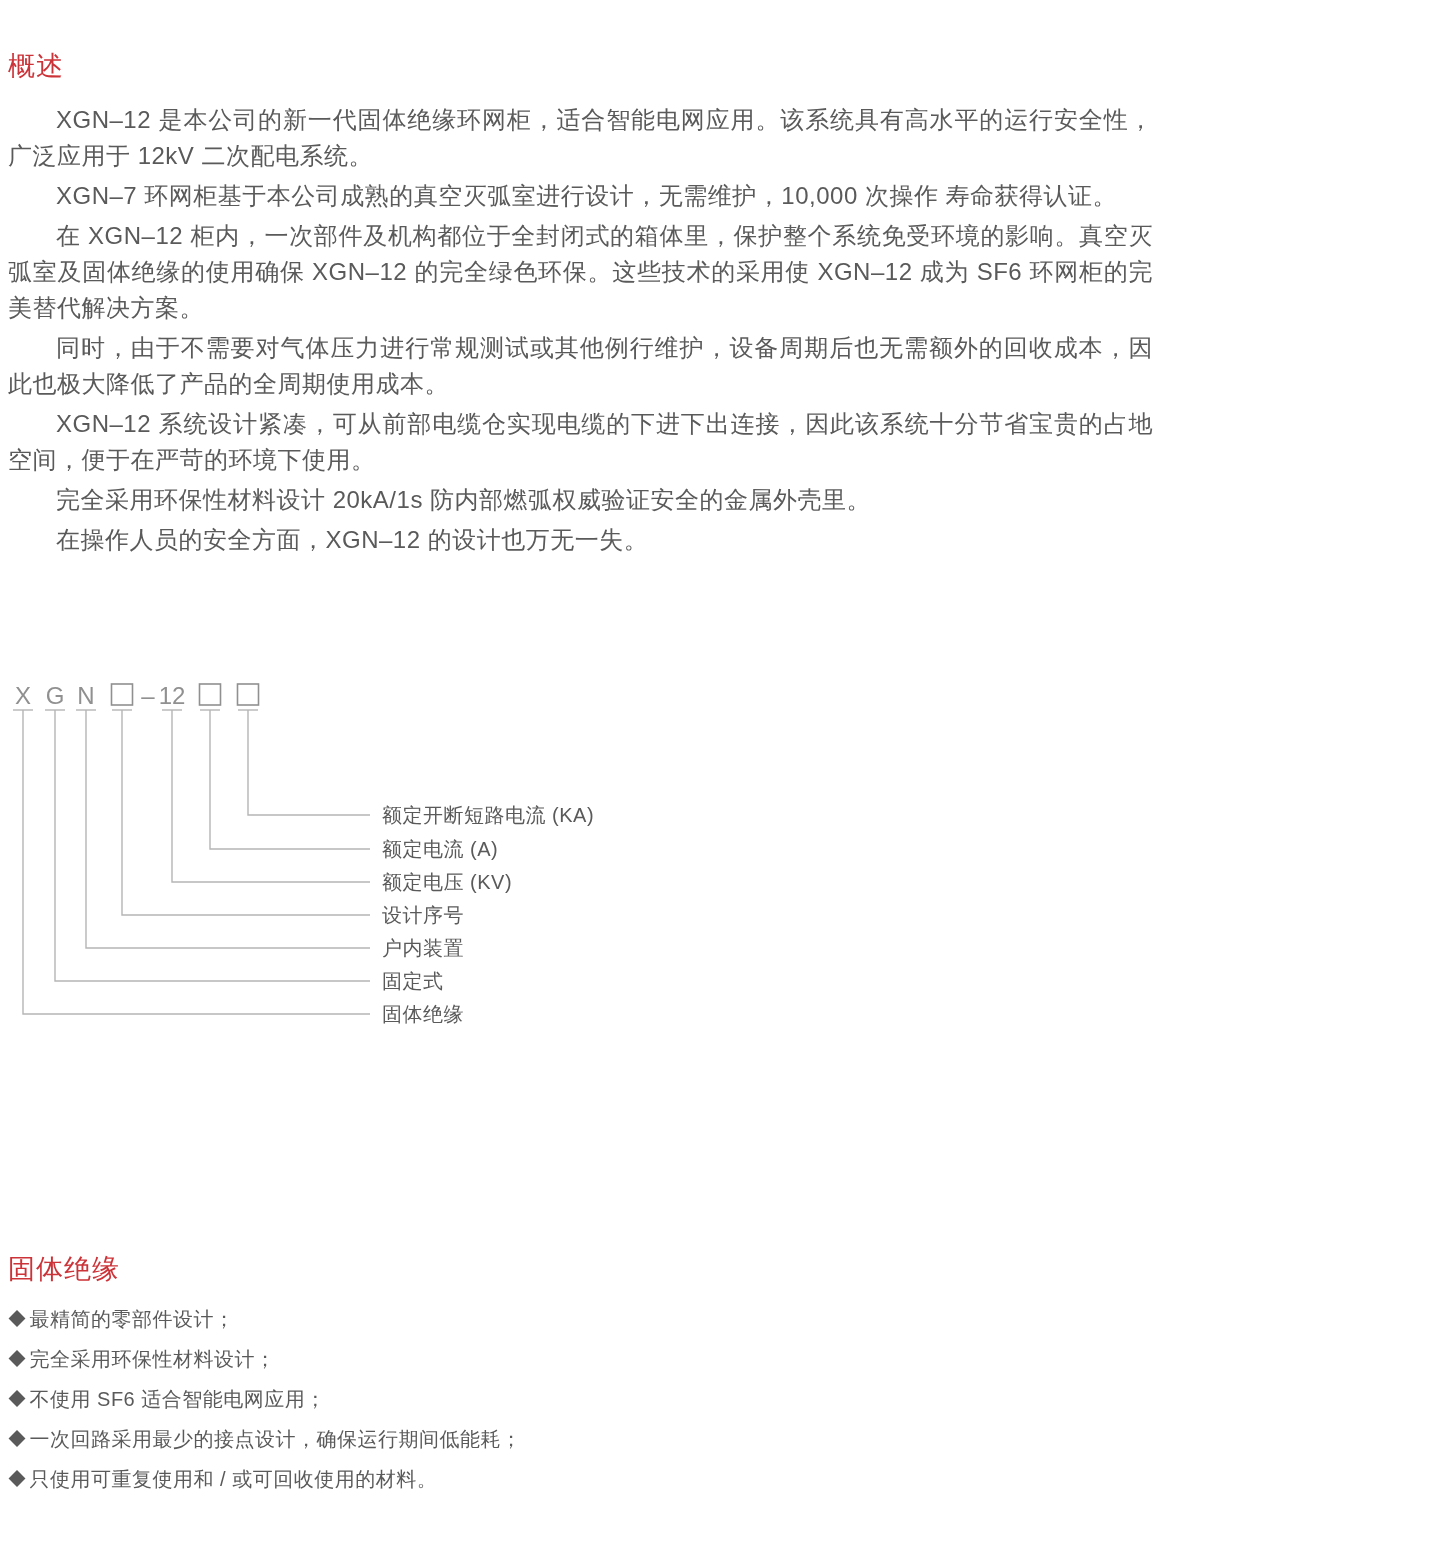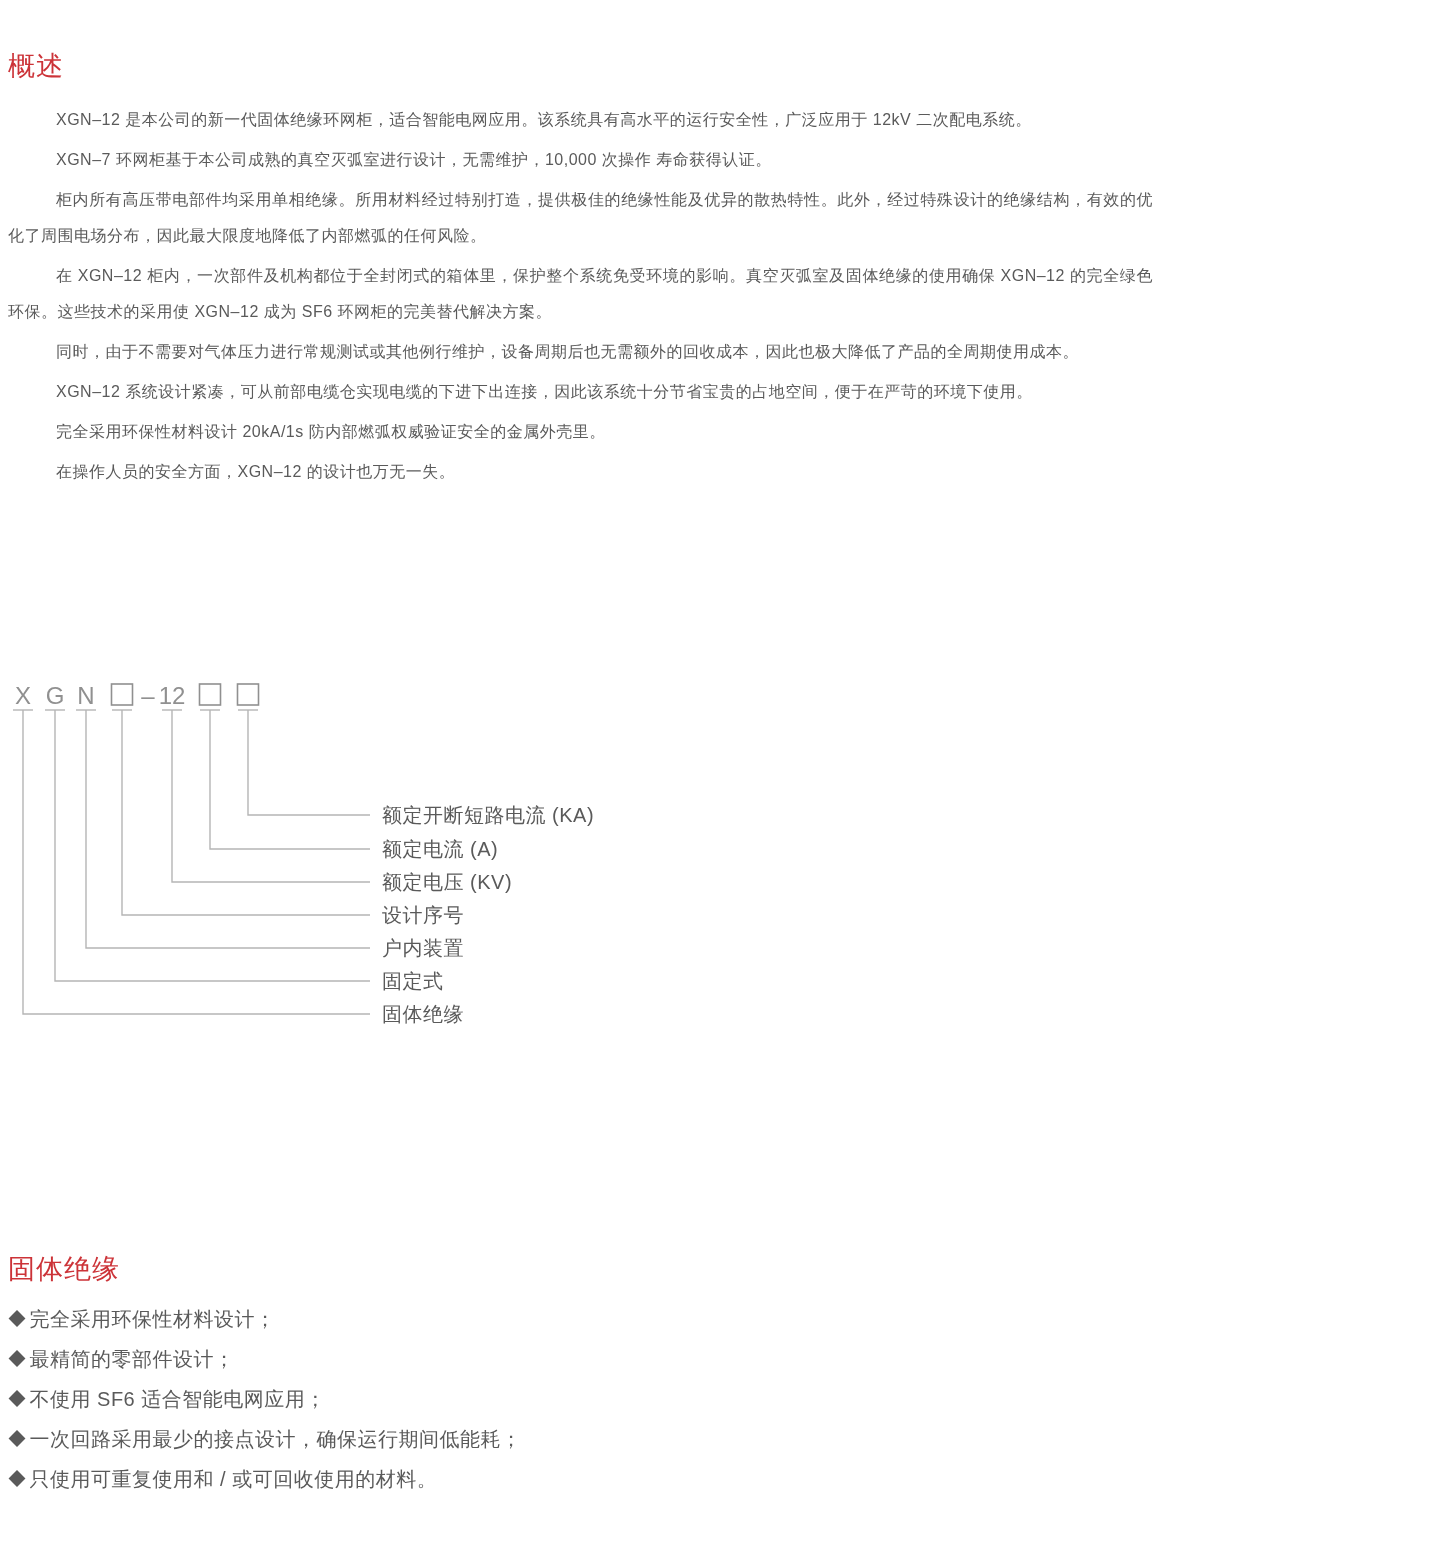--- a/index.html
+++ b/index.html
@@ -36,21 +36,21 @@
     font-weight: 500;
     letter-spacing: 1px;
     color: var(--accent, #cc3333);
     line-height: 32px;
   }
   .paragraphs {
     margin: 20px 8px 0 8px;
   }
   .paragraphs p {
     margin: 0 11px 4px 0;
-    font-size: 16px;
+    font-size: 24px;
     line-height: 36px;
     text-align: justify;
     text-indent: 48px;
     color: var(--body-text, #5a5a5a);
     letter-spacing: 0.5px;
   }
   .model-diagram {
     display: block;
     margin: 14px 0 0 0;
   }
@@ -77,21 +77,20 @@
 </head>
 <body>
 
 <div class="page">
 
   <section id="overview-section">
     <h2 class="sec-heading">概述</h2>
     <div class="paragraphs">
       <p>XGN–12 是本公司的新一代固体绝缘环网柜，适合智能电网应用。该系统具有高水平的运行安全性，广泛应用于 12kV 二次配电系统。</p>
       <p>XGN–7 环网柜基于本公司成熟的真空灭弧室进行设计，无需维护，10,000 次操作 寿命获得认证。</p>
-      <p>柜内所有高压带电部件均采用单相绝缘。所用材料经过特别打造，提供极佳的绝缘性能及优异的散热特性。此外，经过特殊设计的绝缘结构，有效的优化了周围电场分布，因此最大限度地降低了内部燃弧的任何风险。</p>
       <p>在 XGN–12 柜内，一次部件及机构都位于全封闭式的箱体里，保护整个系统免受环境的影响。真空灭弧室及固体绝缘的使用确保 XGN–12 的完全绿色环保。这些技术的采用使 XGN–12 成为 SF6 环网柜的完美替代解决方案。</p>
       <p>同时，由于不需要对气体压力进行常规测试或其他例行维护，设备周期后也无需额外的回收成本，因此也极大降低了产品的全周期使用成本。</p>
       <p>XGN–12 系统设计紧凑，可从前部电缆仓实现电缆的下进下出连接，因此该系统十分节省宝贵的占地空间，便于在严苛的环境下使用。</p>
       <p>完全采用环保性材料设计 20kA/1s 防内部燃弧权威验证安全的金属外壳里。</p>
       <p>在操作人员的安全方面，XGN–12 的设计也万无一失。</p>
     </div>
   </section>
 
   <section id="model-section">
     <svg id="model-diagram" class="model-diagram" width="760" height="360" viewBox="0 0 760 360" xmlns="http://www.w3.org/2000/svg">
@@ -124,24 +123,24 @@
         <line x1="13" y1="33" x2="33" y2="33" stroke="#b5b5b5" stroke-width="1.4"></line>
         <path d="M 23 33 V 337 H 370" fill="none" stroke="#b5b5b5" stroke-width="1.4"></path>
         <text x="382" y="344" fill="#5a5a5a" font-size="20" letter-spacing="0.5" font-family="&quot;Liberation Sans&quot;, sans-serif">固体绝缘</text>
       </svg>
   </section>
 
   <section id="green-section">
     <h2 class="sec-heading">固体绝缘</h2>
     <ul class="green-list">
       <li>
-        <span class="diamond">◆</span><span>完全采用环保性材料设计；</span>
+        <span class="diamond">◆</span><span>最精简的零部件设计；</span>
       </li>
       <li>
-        <span class="diamond">◆</span><span>最精简的零部件设计；</span>
+        <span class="diamond">◆</span><span>完全采用环保性材料设计；</span>
       </li>
       <li>
         <span class="diamond">◆</span><span>不使用 SF6 适合智能电网应用；</span>
       </li>
       <li>
         <span class="diamond">◆</span><span>一次回路采用最少的接点设计，确保运行期间低能耗；</span>
       </li>
       <li>
         <span class="diamond">◆</span><span>只使用可重复使用和 / 或可回收使用的材料。</span>
       </li>

